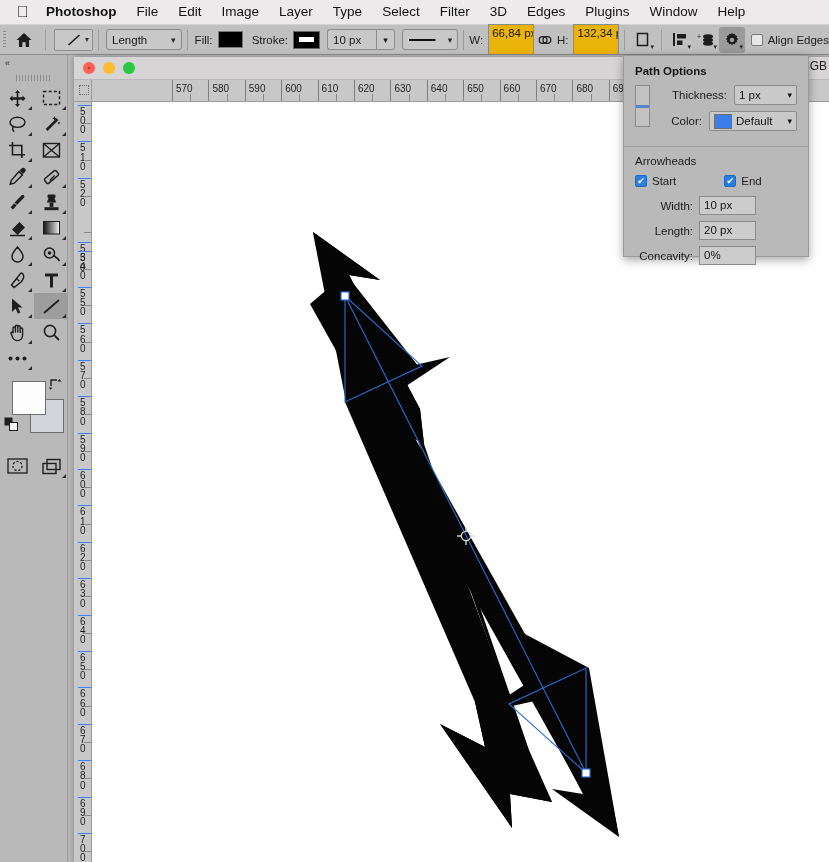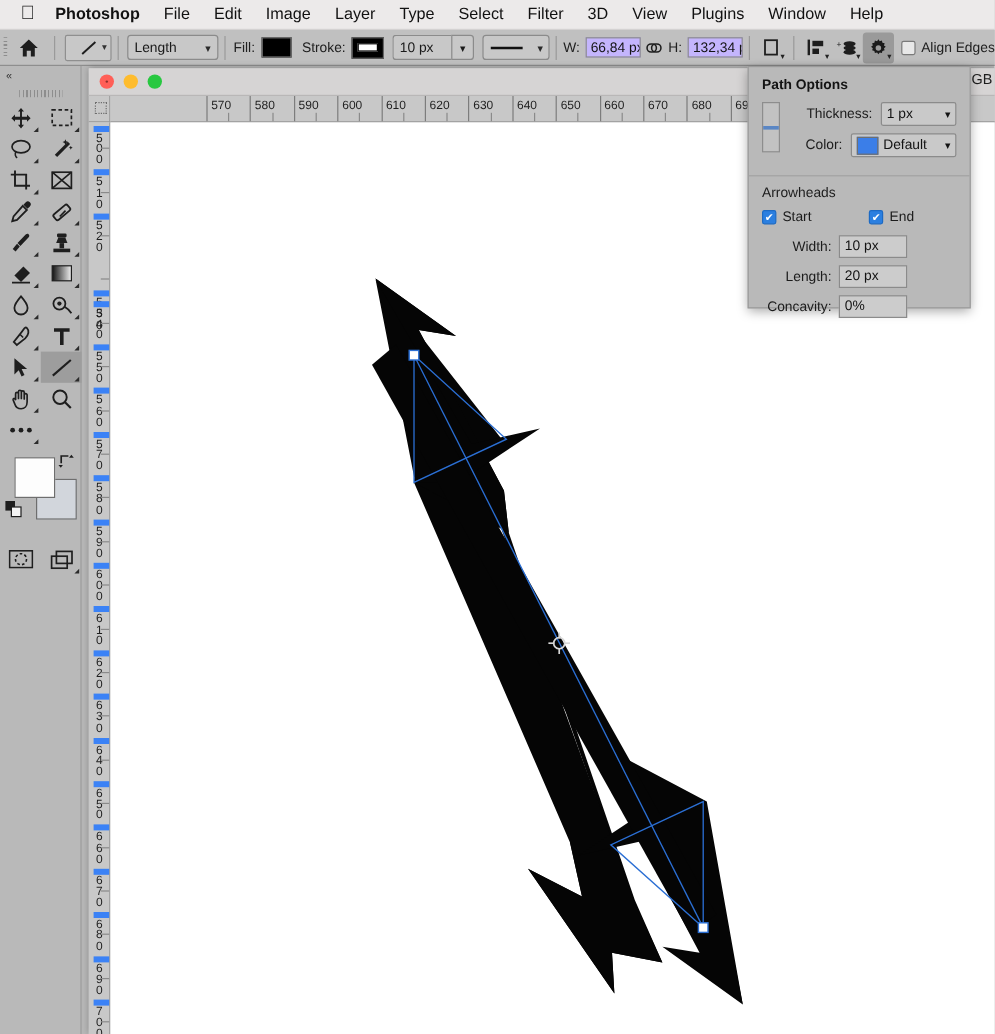--- a/index.html
+++ b/index.html
@@ -49,21 +49,21 @@
   }
   .combo .chev { margin-left: auto; padding-left: 8px; font-size: 9px; color: #2a2a2a; }
   .lbl { font-size: 11.5px; color: #202020; white-space: nowrap; }
   .color-box { width: 26px; height: 17px; border: 1px solid #777; }
   .stroke-box {
     width: 28px; height: 18px; background: #000; border: 1px solid #666;
     display: flex; align-items: center; justify-content: center;
   }
   .stroke-box i { display: block; width: 17px; height: 7px; background: #fff; border:1px solid #000; }
   .numfield {
-    height: 17px; background: #c4b5fd; border: 1px solid #8b8b8b;
+    height: 31px; background: #eab308; border: 1px solid #8b8b8b;
     font-size: 11.5px; color: #141414; padding: 0 3px; line-height: 17px;
     overflow: hidden; white-space: nowrap;
   }
   .icon-btn { width: 27px; height: 26px; display:flex; align-items:center; justify-content:center; position:relative; }
   .icon-btn.active { background: #9a9a9a; border-radius: 3px; }
   .icon-btn .mini-caret { position:absolute; right:2px; bottom:2px; font-size:7px; color:#222; }
   .chk {
     width: 12px; height: 12px; border: 1px solid #7a7a7a; background: #e8e8e8;
     border-radius: 2px; display: inline-block; vertical-align: middle;
   }
@@ -107,21 +107,21 @@
   .ruler-corner { position: absolute; left: 0; top: 23px; width: 18px; height: 22px;
                   background: #c8c8c8; border-right:1px solid #9b9b9b; border-bottom:1px solid #9b9b9b; }
   .ruler-corner i { display:block; width:10px; height:10px; margin:5px; border:1px dotted #6d6d6d; }
   .ruler-h { position: absolute; left: 18px; top: 23px; width: 737px; height: 22px;
              background: #c8c8c8; border-bottom: 1px solid #9b9b9b; overflow: hidden; }
   .ruler-v { position: absolute; left: 0; top: 45px; width: 18px; height: 760px;
              background: #c8c8c8; border-right: 1px solid #9b9b9b; overflow: hidden; }
   .rh-tick { position: absolute; top: 0; height: 22px; border-left: 1px solid #7d7d7d; }
   .rh-tick span { position: absolute; left: 3px; top: 3px; font-size: 10px; color: #1f1f1f; white-space: nowrap; }
   .rh-mid { position: absolute; top: 14px; height: 8px; border-left: 1px solid #8a8a8a; }
-  .rv-tick { position: absolute; left: 4px; width: 18px; border-top: 5px solid #3b82f6; }
+  .rv-tick { position: absolute; left: 4px; width: 18px; border-top: 1px solid #3b82f6; }
   .rv-tick span { position: absolute; left: 2px; top: 1px; font-size: 10px; color: #1f1f1f;
                   width: 9px; line-height: 9.2px; word-break: break-all; letter-spacing: 0; }
   .rv-mid { position: absolute; left: 10px; width: 8px; border-top: 1px solid #8a8a8a; }
 
   .canvas { position: absolute; left: 18px; top: 45px; width: 737px; height: 760px;
             background: #ffffff; overflow: hidden; }
 
   
   .popover {
     position: absolute; left: 623px; top: 55px; width: 186px; height: 202px;
@@ -154,21 +154,21 @@
     <div class="apple-logo"></div>
     <div class="menu-item app">Photoshop</div>
     <div class="menu-item">File</div>
     <div class="menu-item">Edit</div>
     <div class="menu-item">Image</div>
     <div class="menu-item">Layer</div>
     <div class="menu-item">Type</div>
     <div class="menu-item">Select</div>
     <div class="menu-item">Filter</div>
     <div class="menu-item">3D</div>
-    <div class="menu-item">View</div>
+    <div class="menu-item">Edges</div>
     <div class="menu-item">Plugins</div>
     <div class="menu-item">Window</div>
     <div class="menu-item">Help</div>
   </div>
 
   <div class="optionsbar">
     <div class="opt-grip">
         <i></i>
       </div>
 

